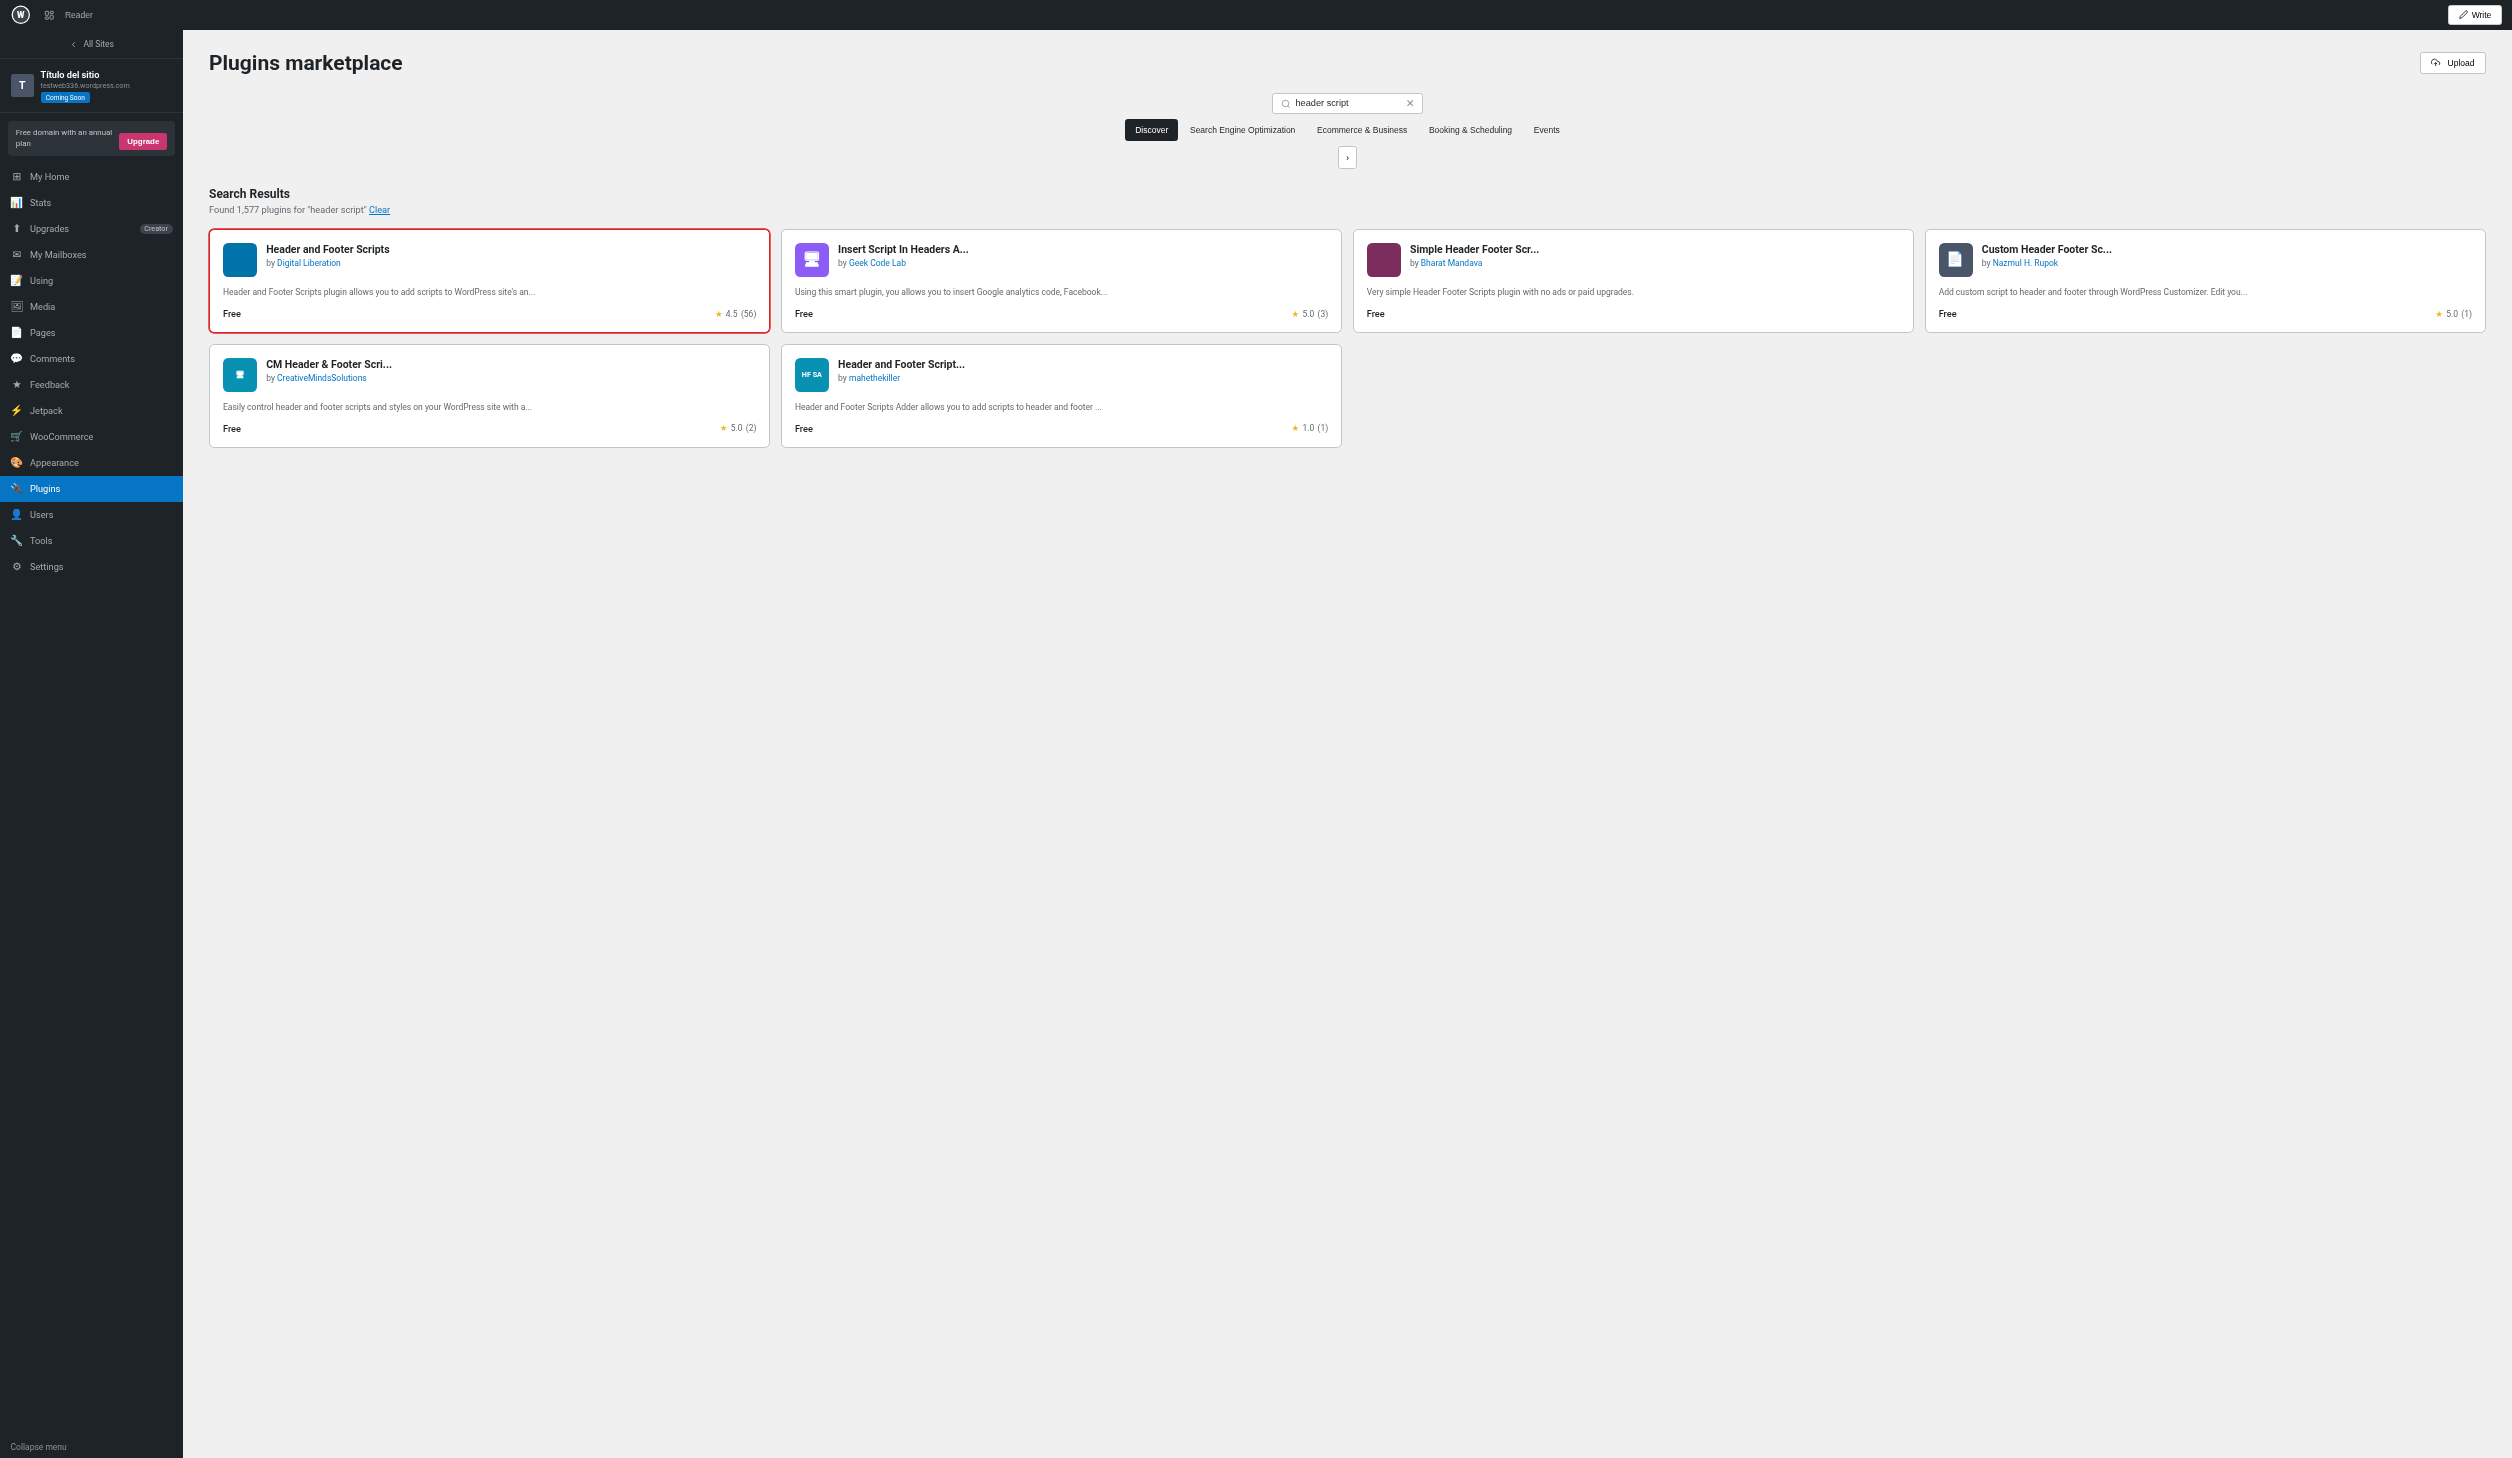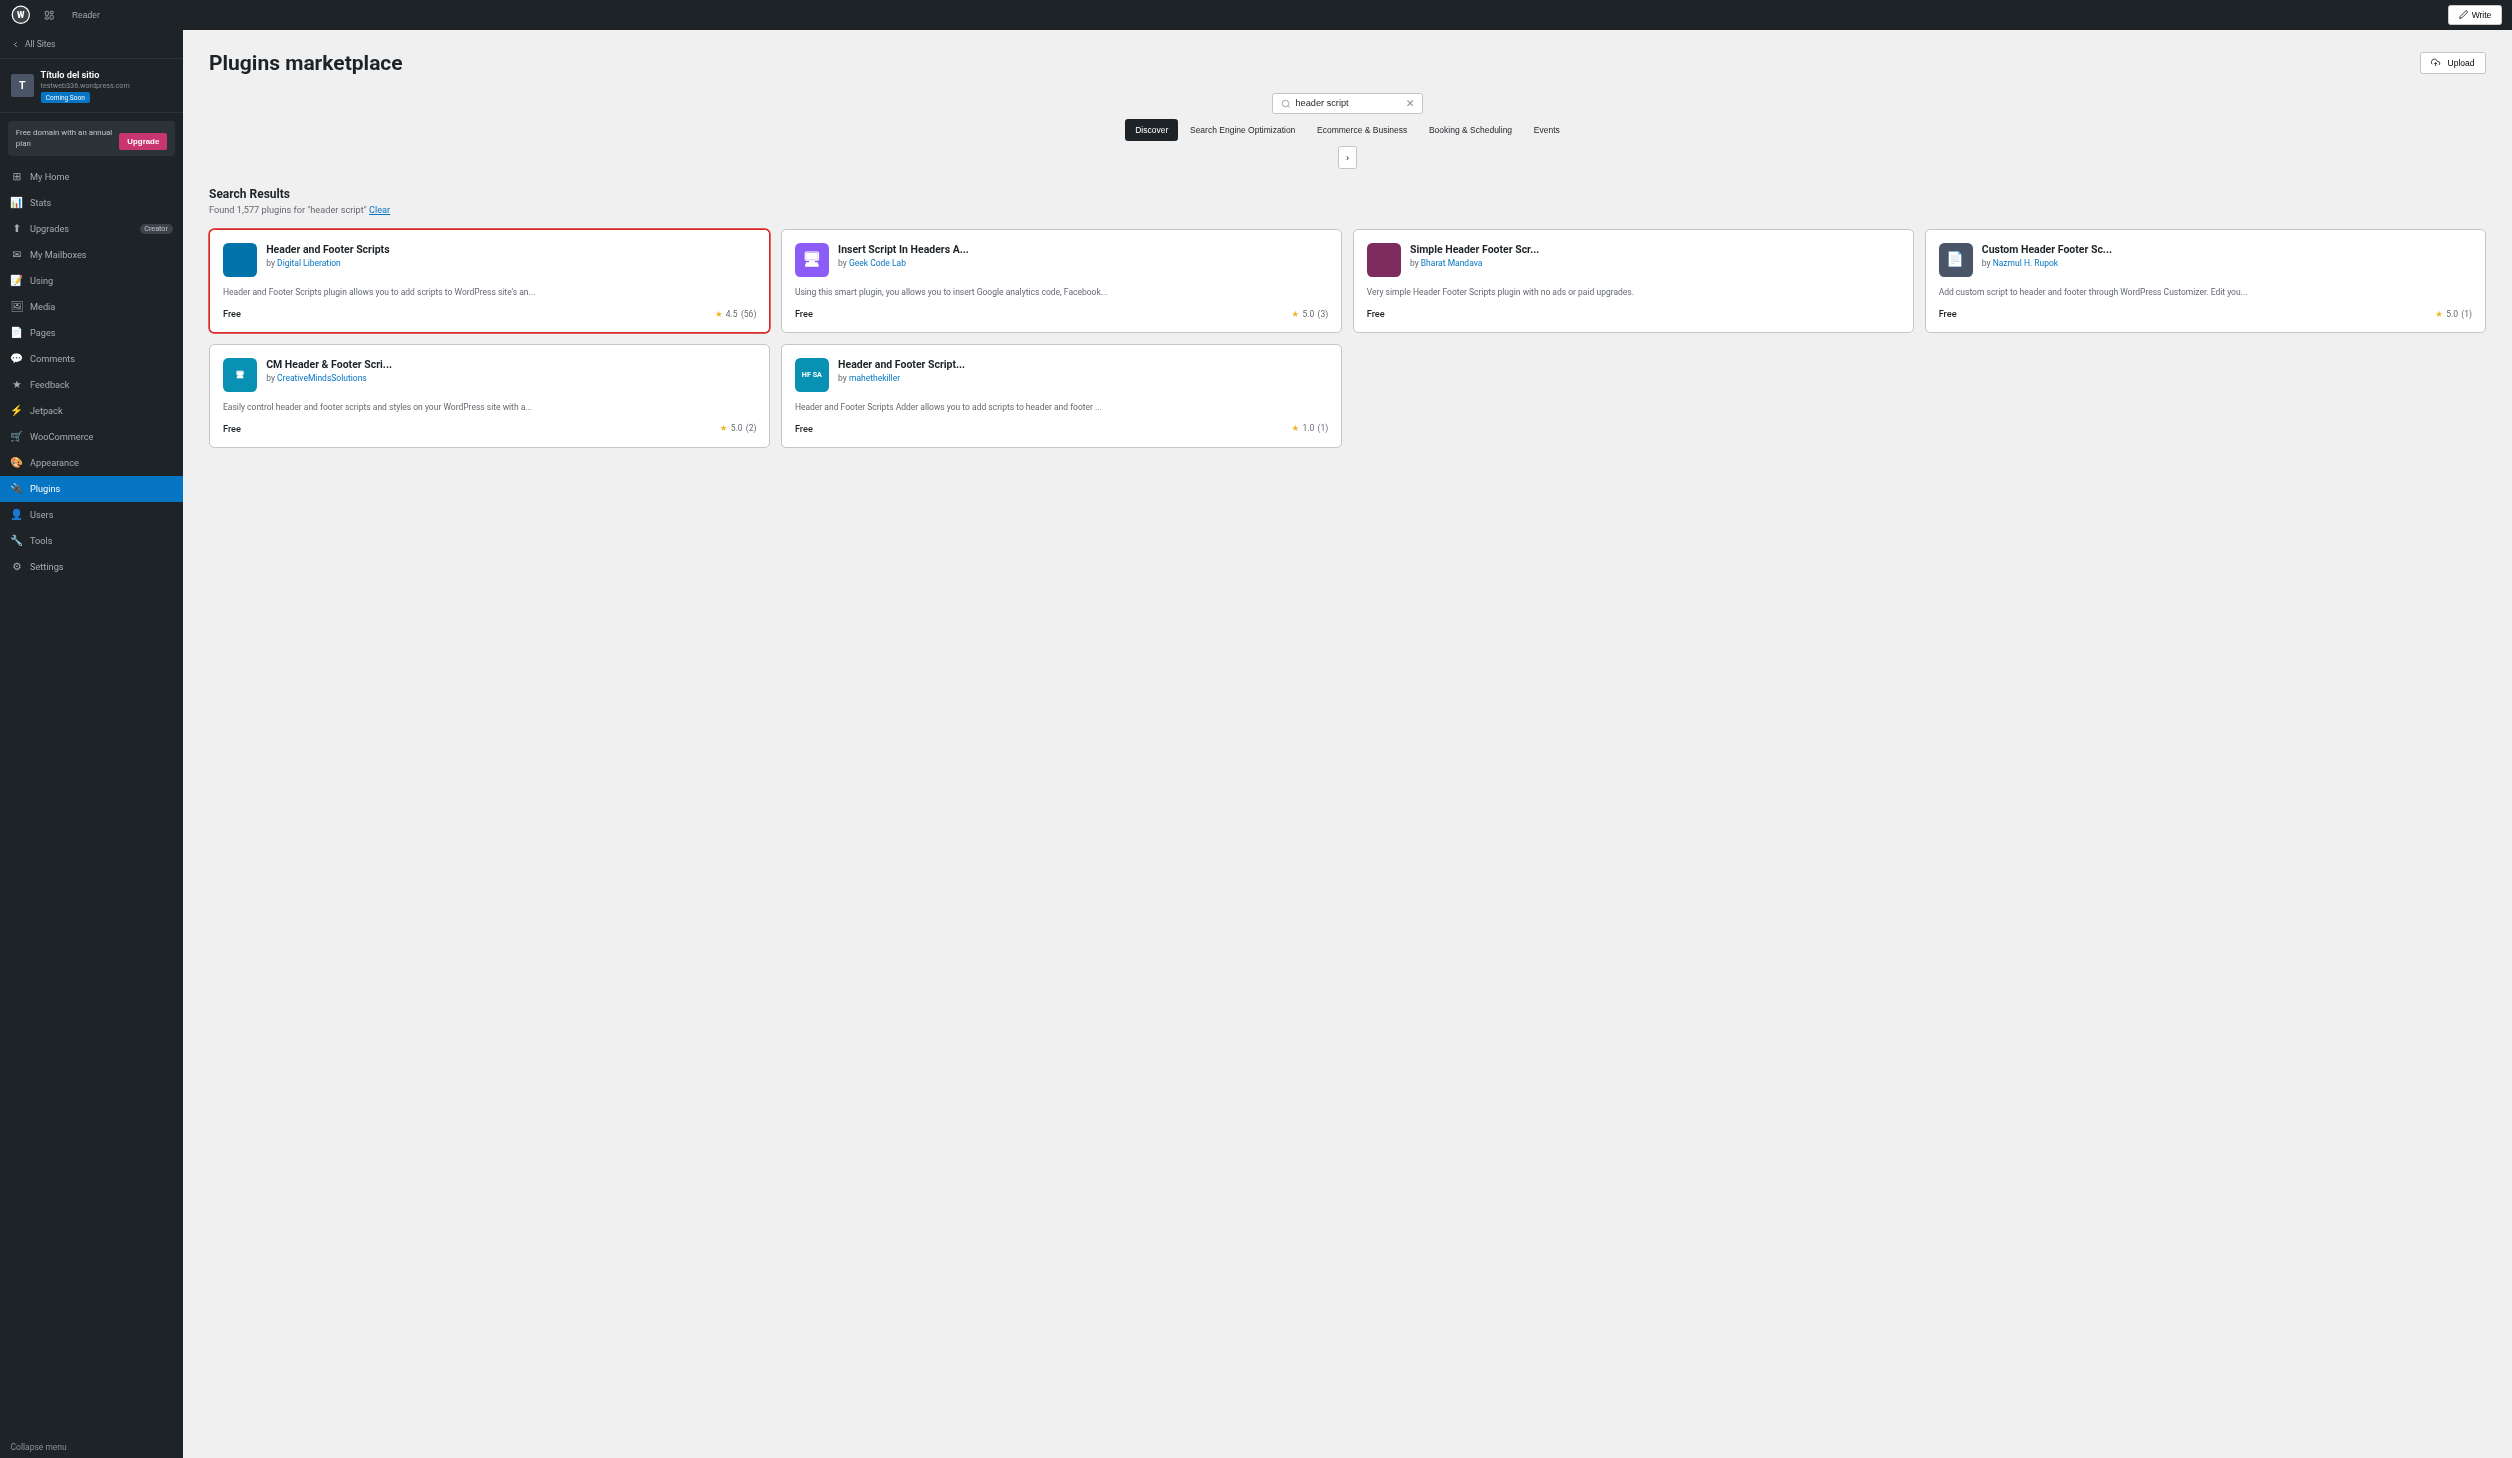--- a/index.html
+++ b/index.html
@@ -15,21 +15,21 @@
       justify-content: space-between;
       flex-shrink: 0;
       z-index: 100;
     }
     .topbar-left { display: flex; align-items: center; gap: 9.2px; }
     .wp-logo { width: 19.6px; height: 19.6px; }
     .reader-btn {
       background: transparent;
       border: none;
       color: #a7aaad;
-      display: flex; align-items: center; gap: 17px;
+      display: flex; align-items: center; gap: 10px;
       cursor: pointer; font-size: 8.5px;
       padding: 2.6px 5.2px;
       border-radius: 2px;
     }
     .topbar-right .write-btn {
       background: #fff;
       border: 0.7px solid #ccc;
       border-radius: 2.6px;
       padding: 3.9px 9.2px;
       font-size: 8.5px;
@@ -53,20 +53,21 @@
     .sidebar::-webkit-scrollbar { width: 2.6px; }
     .sidebar::-webkit-scrollbar-thumb { background: #3c434a; }
 
     .all-sites {
       display: flex; align-items: center; gap: 5.2px;
       padding: 9.2px 10.5px;
       color: #a7aaad;
       font-size: 8.5px;
       cursor: pointer;
       border-bottom: 0.7px solid #2c3338;
+      justify-content: center;
     }
 
     .site-info {
       padding: 9.2px 10.5px;
       display: flex; align-items: center; gap: 6.5px;
       border-bottom: 0.7px solid #2c3338;
     }
     .site-avatar {
       width: 23.6px; height: 23.6px;
       background: #4a5568;

